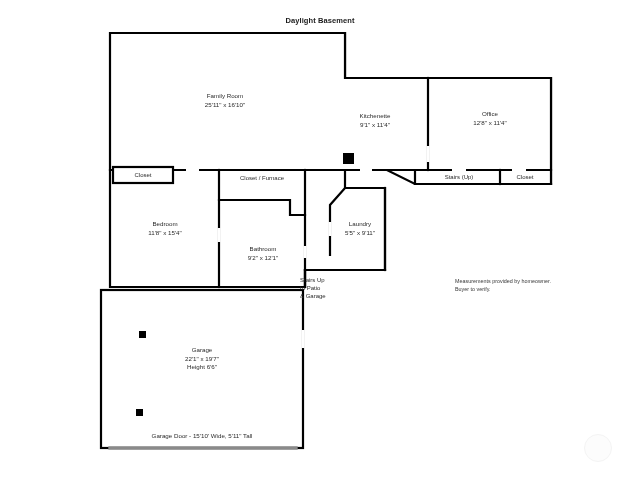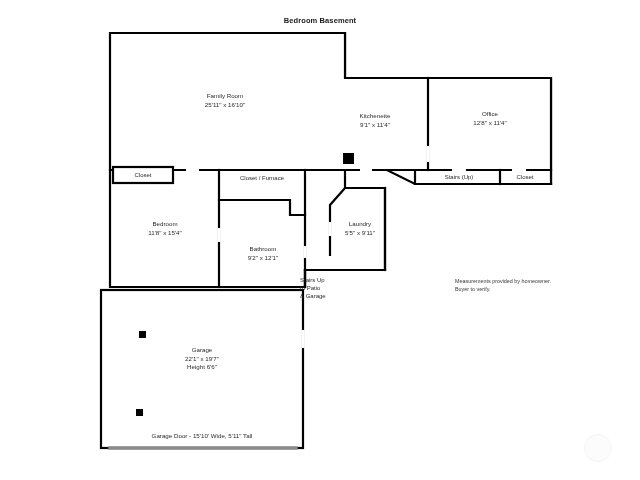--- a/index.html
+++ b/index.html
@@ -90,21 +90,21 @@
     border: 1.5px solid #f4f4f4;
     border-radius: 50%;
     background: #fcfcfc;
   }
 </style>
 </head>
 <body>
 
 <div id="plan-root">
 
-  <div id="plan-title">Bedroom Basement</div>
+  <div id="plan-title">Daylight Basement</div>
 
   <svg id="floorplan" viewBox="0 0 640 480">
     <g fill="#ffffff" stroke="#000000" stroke-width="2.2" stroke-linejoin="miter" stroke-linecap="square">
 
       <path d="M110,33 L345,33 L345,78 L551,78 L551,184 L415,184 L415,184 L415,184 L415,184 L415,184 L415,184 Z" fill="#ffffff"></path>
 
       <path d="M110,33 L110,287 L219,287 L219,287 L305,287 L305,170 L345,170 L345,170 L345,78 L110,78 Z" fill="none" stroke="none"></path>
 
       <path d="M110,33 L110,287 L305,287 L305,170 L345,170 L345,33 Z" fill="#ffffff" stroke="none"></path>
 

